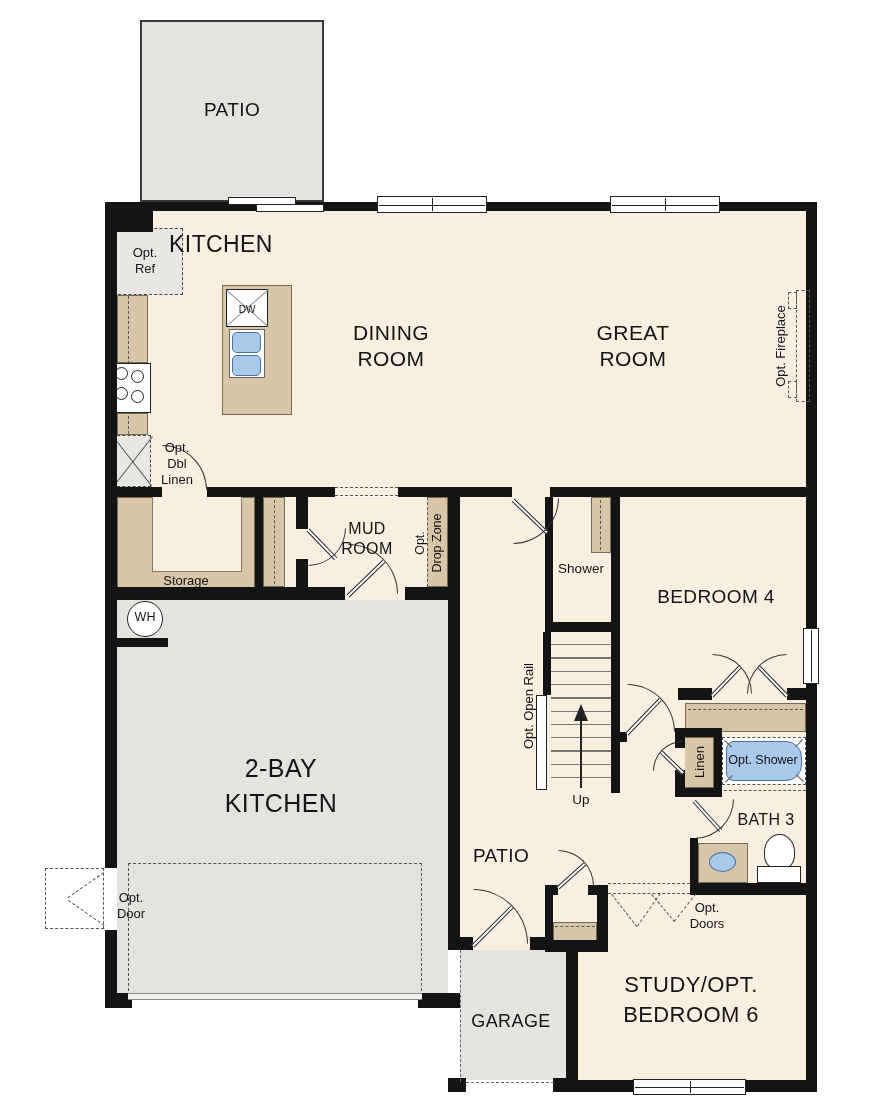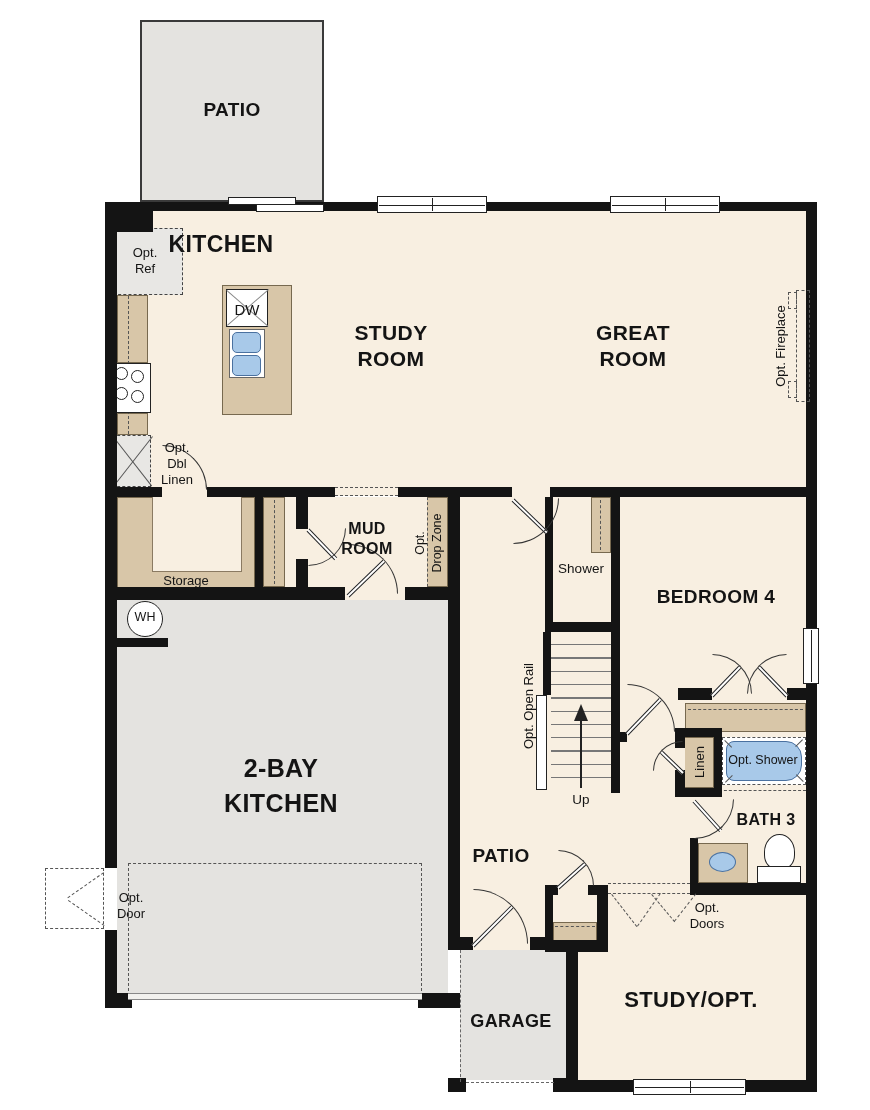--- a/index.html
+++ b/index.html
@@ -8,21 +8,21 @@
   .a{position:absolute}
   .wall{position:absolute;background:#141414}
   .cream{position:absolute;background:#f8efe1}
   .gray{position:absolute;background:#e4e3e0}
   .tan{position:absolute;background:#d8c6a8;border:1px solid #77694f;box-sizing:border-box}
   .wht{position:absolute;background:#fff;border:1.5px solid #222;box-sizing:border-box}
   .blue{position:absolute;background:#a8c9e9;border:1.5px solid #4a71a0;box-sizing:border-box}
   .gapp{position:absolute;background:#e8e7e4;border:1.5px dashed #444;box-sizing:border-box}
   .lbl{position:absolute;transform:translate(-50%,-50%);white-space:nowrap;text-align:center;line-height:1.22}
   .rot{position:absolute;transform:translate(-50%,-50%) rotate(-90deg);white-space:nowrap;text-align:center}
-  .b{font-weight:bold;letter-spacing:.4px}
+  .b{font-weight:normal;letter-spacing:.4px}
   .leaf{position:absolute;height:2px;background:#fff;border-top:1.5px solid #222;border-bottom:1.5px solid #222;transform-origin:0 50%}
   .arc{position:absolute;border:1.5px solid transparent;box-sizing:border-box}
   .dash{position:absolute;box-sizing:border-box}
   .dl{position:absolute;border-top:1.6px dashed #555;transform-origin:0 0}
   .ln{position:absolute;border-top:1.3px solid #333;transform-origin:0 0}
   .burner{position:absolute;width:13px;height:13px;border:1.3px solid #222;border-radius:50%;background:#fff;box-sizing:border-box}
   .vline{position:absolute;left:50%;top:1px;bottom:1px;width:1.2px;background:#222}
   .hline{position:absolute;top:50%;left:1px;right:1px;height:1.2px;background:#222}
 </style>
 </head>
@@ -210,32 +210,32 @@
   <div class="dash" style="left:466px;top:1082px;width:88px;height:0;border-top:1.8px dashed #666"></div>
 
   <div class="ln" style="left:725px;top:740px;width:10px;transform:rotate(45deg);border-top-color:#555"></div>
   <div class="ln" style="left:803px;top:740px;width:10px;transform:rotate(135deg);border-top-color:#555"></div>
   <div class="ln" style="left:725px;top:782px;width:10px;transform:rotate(-45deg);border-top-color:#555"></div>
   <div class="ln" style="left:803px;top:782px;width:10px;transform:rotate(-135deg);border-top-color:#555"></div>
 
   <div class="lbl b" style="left:232px;top:110px;font-size:19px">PATIO</div>
   <div class="lbl b" style="left:221px;top:244px;font-size:23px">KITCHEN</div>
   <div class="lbl b" style="left:391px;top:346px;font-size:21px">
-      <span style="display:block">STUDY</span>
+      <span style="display:block">DINING</span>
       <span style="display:block">ROOM</span>
     </div>
   <div class="lbl b" style="left:633px;top:346px;font-size:21px">
       <span style="display:block">GREAT</span>
       <span style="display:block">ROOM</span>
     </div>
   <div class="lbl" style="left:145px;top:261px;font-size:13px">
       <span style="display:block">Opt.</span>
       <span style="display:block">Ref</span>
     </div>
-  <div class="lbl" style="left:247px;top:310px;font-size:15px">DW</div>
+  <div class="lbl" style="left:247px;top:310px;font-size:10px">DW</div>
   <div class="lbl" style="left:177px;top:464px;font-size:13px">
       <span style="display:block">Opt.</span>
       <span style="display:block">Dbl</span>
       <span style="display:block">Linen</span>
     </div>
   <div class="rot" style="left:780px;top:346px;font-size:13px">Opt. Fireplace</div>
   <div class="lbl b" style="left:367px;top:539px;font-size:16px">
       <span style="display:block">MUD</span>
       <span style="display:block">ROOM</span>
     </div>
@@ -259,15 +259,16 @@
       <span style="display:block">Opt.</span>
       <span style="display:block">Door</span>
     </div>
   <div class="lbl" style="left:707px;top:916px;font-size:13px">
       <span style="display:block">Opt.</span>
       <span style="display:block">Doors</span>
     </div>
   <div class="lbl b" style="left:511px;top:1022px;font-size:18px">GARAGE</div>
   <div class="lbl b" style="left:691px;top:1000px;font-size:22px;line-height:1.35">
       <span style="display:block">STUDY/OPT.</span>
+      <span style="display:block">BEDROOM 6</span>
     </div>
 
 </div>
 
 </body></html>

